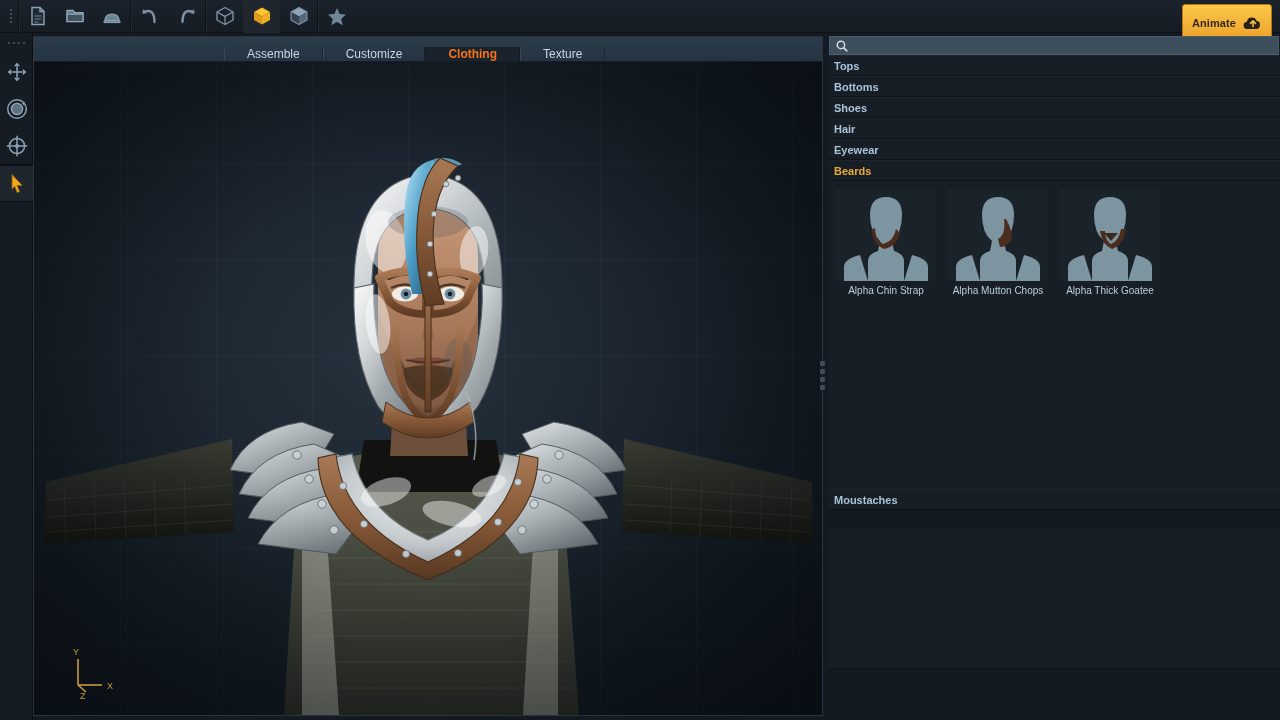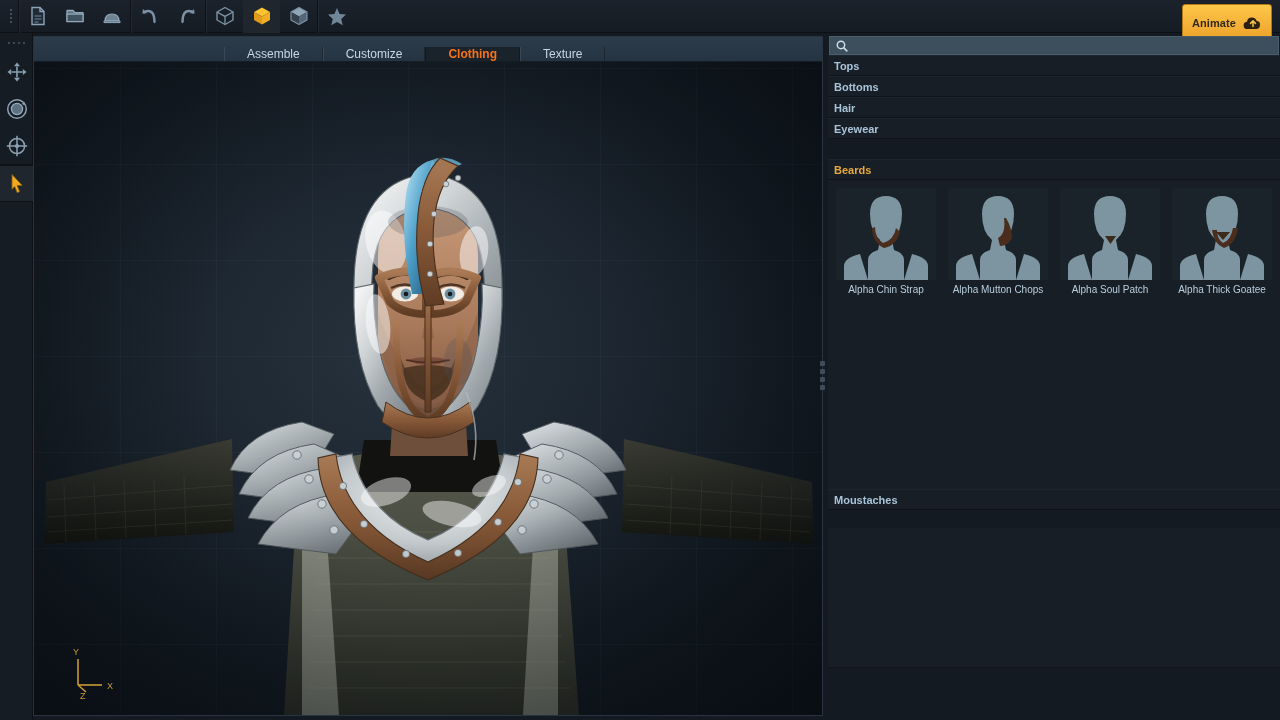--- a/index.html
+++ b/index.html
@@ -175,21 +175,21 @@
     height: 21px;
     background: #171e26;
     border-bottom: 1px solid #0e141a;
     border-top: 1px solid #1d252e;
     display: flex; align-items: center;
     padding-left: 6px;
     font-size: 11px; color: #a9c4d8;
     cursor: pointer;
     font-weight: bold;
   }
-  .cat-row.active { color: #e8a93a; margin-top: 20px; }
+  .cat-row.active { color: #e8a93a; }
 
   .thumb-area {
     background: #171e26;
     border-bottom: 1px solid #0e141a;
     height: 488px;
     padding: 8px 6px 0 6px;
     display: flex; flex-wrap: wrap; align-content: flex-start;
     gap: 8px;
   }
   .thumb {
@@ -579,20 +579,21 @@
     <div class="search-row">
       <svg width="12" height="12" viewBox="0 0 14 14">
         <circle cx="5.8" cy="5.8" r="4.3" fill="none" stroke="#cfdde7" stroke-width="1.7"></circle>
         <path d="M9.1 9.1 L12.6 12.6" stroke="#cfdde7" stroke-width="1.9" stroke-linecap="round"></path>
       </svg>
       <input class="search-input" type="text" placeholder="" style="">
     </div>
 
     <div class="cat-row">Tops</div>
     <div class="cat-row">Bottoms</div>
+    <div class="cat-row">Shoes</div>
     <div class="cat-row">Hair</div>
     <div class="cat-row">Eyewear</div>
     <div class="cat-row active">Beards</div>
 
     <div class="thumb-area">
 
       <div class="thumb">
         <div class="pic">
           <svg width="100" height="92" viewBox="0 0 100 92">
             <path d="M32 92 V72 Q32 65 42 62 L44 52 Q34 44 34 26 Q34 8 50 8 Q66 8 66 26 Q66 44 56 52 L58 62 Q68 65 68 72 V92 z" fill="#7d95a0"></path>
@@ -609,31 +610,20 @@
           <svg width="100" height="92" viewBox="0 0 100 92">
             <path d="M32 92 V72 Q32 65 42 62 L44 52 Q34 44 34 26 Q34 8 50 8 Q66 8 66 26 Q66 44 56 52 L58 62 Q68 65 68 72 V92 z" fill="#7d95a0"></path>
             <path d="M8 92 V78 Q8 70 24 66 L32 92 z" fill="#7d95a0"></path>
             <path d="M92 92 V78 Q92 70 76 66 L68 92 z" fill="#7d95a0"></path>
             <path d="M58 30 Q64 40 64 50 Q60 58 52 58 L50 50 Q58 46 56 30 z" fill="#4a2d1c"></path>
           </svg>
         </div>
         <div class="cap">Alpha Mutton Chops</div>
       </div>
 
-      <div class="thumb">
-        <div class="pic">
-          <svg width="100" height="92" viewBox="0 0 100 92">
-            <path d="M32 92 V72 Q32 65 42 62 L44 52 Q34 44 34 26 Q34 8 50 8 Q66 8 66 26 Q66 44 56 52 L58 62 Q68 65 68 72 V92 z" fill="#7d95a0"></path>
-            <path d="M8 92 V78 Q8 70 24 66 L32 92 z" fill="#7d95a0"></path>
-            <path d="M92 92 V78 Q92 70 76 66 L68 92 z" fill="#7d95a0"></path>
-            <path d="M45 48 H56 L50.5 56 z" fill="#3c2a1c"></path>
-          </svg>
-        </div>
-        <div class="cap">Alpha Soul Patch</div>
-      </div>
 
       <div class="thumb">
         <div class="pic">
           <svg width="100" height="92" viewBox="0 0 100 92">
             <path d="M32 92 V72 Q32 65 42 62 L44 52 Q34 44 34 26 Q34 8 50 8 Q66 8 66 26 Q66 44 56 52 L58 62 Q68 65 68 72 V92 z" fill="#7d95a0"></path>
             <path d="M8 92 V78 Q8 70 24 66 L32 92 z" fill="#7d95a0"></path>
             <path d="M92 92 V78 Q92 70 76 66 L68 92 z" fill="#7d95a0"></path>
             <path d="M40 42 Q42 56 52 60 Q64 56 66 40 L61 40 Q59 52 51 55 Q45 51 45 42 z" fill="#4a2d1c"></path>
             <path d="M44 44 H58 L51 52 z" fill="#3c2a1c"></path>
           </svg>

